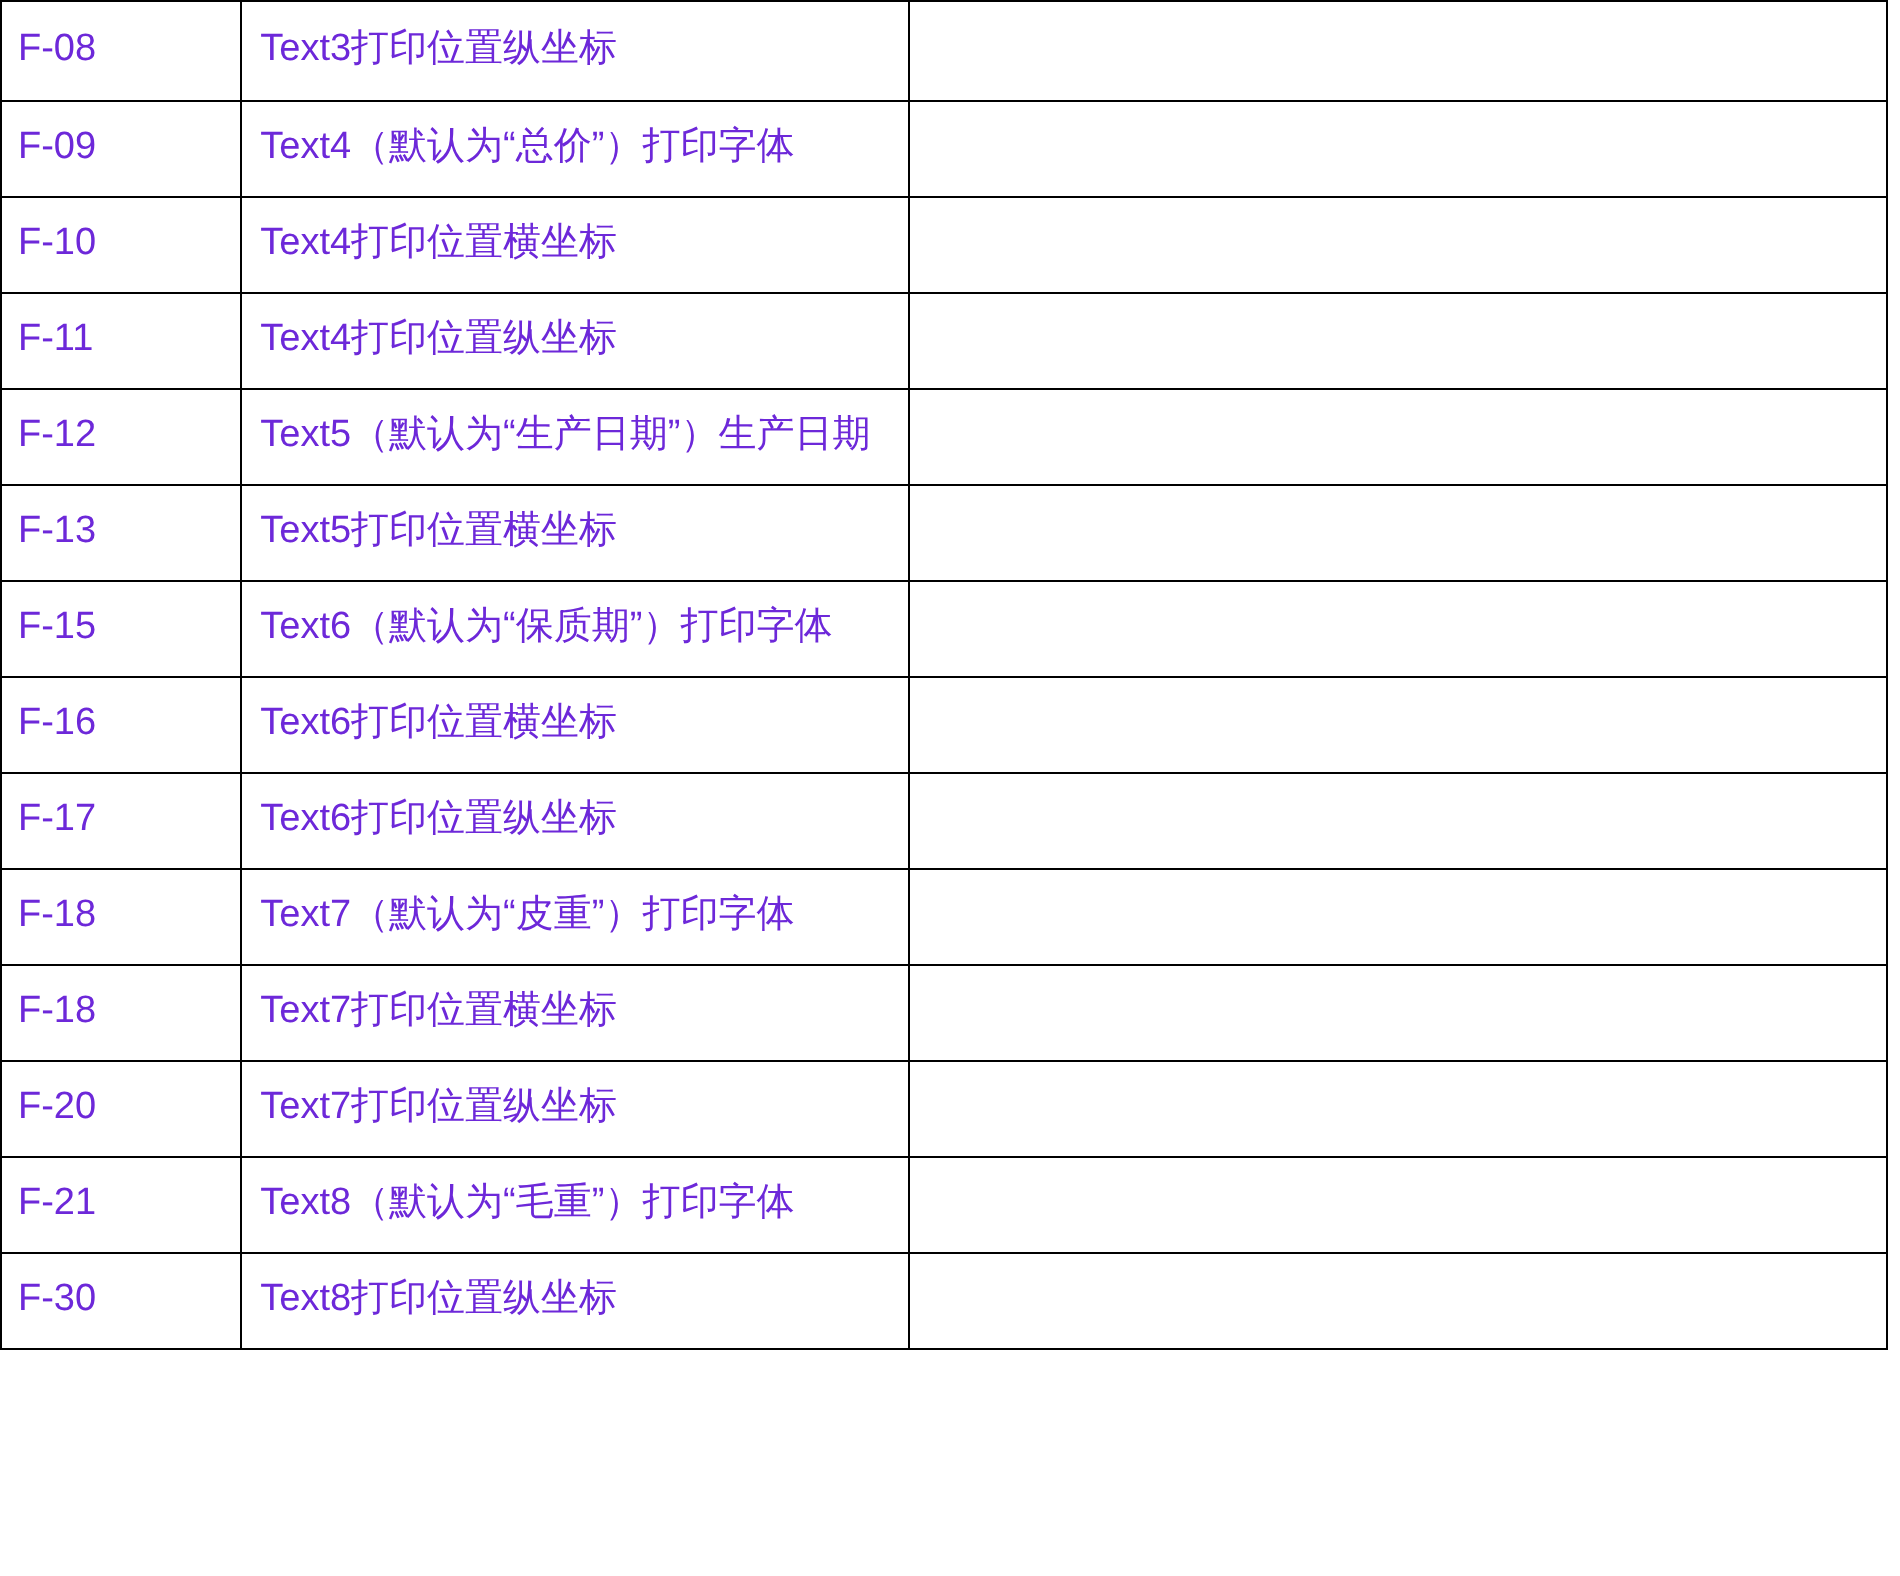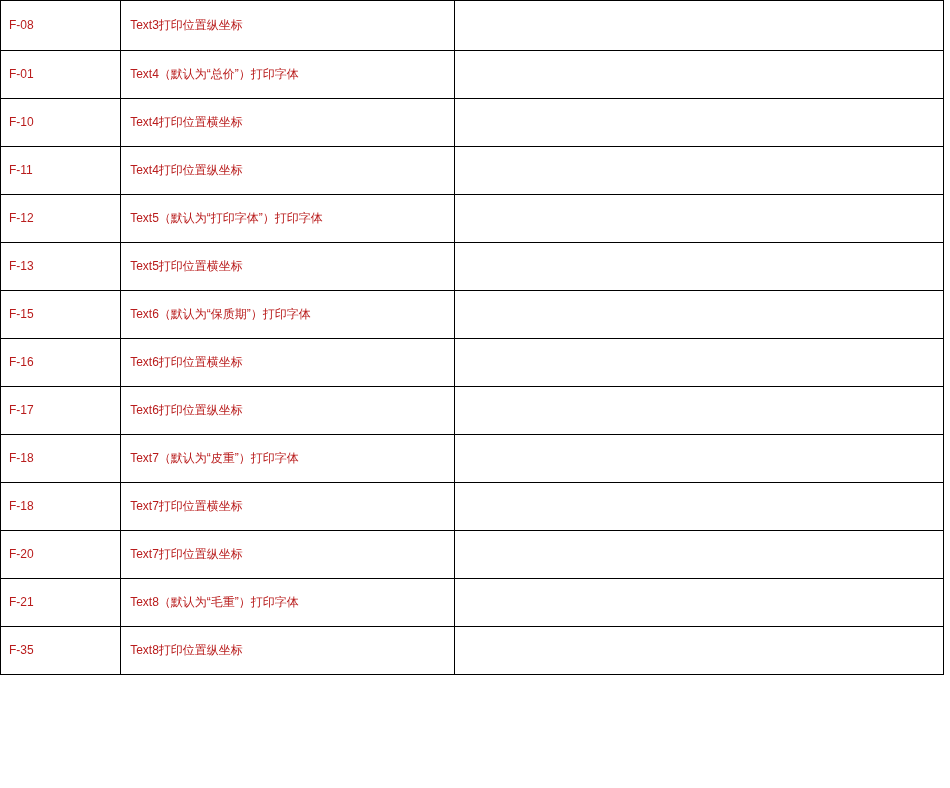--- a/index.html
+++ b/index.html
@@ -29,22 +29,22 @@
   .col-code {
     width: 120px;
   }
   .col-desc {
     width: 334px;
   }
   .col-value {
     width: 488px;
   }
   .cell-text {
-    font-size: 12px;
-    color: #b91c1c;
+    font-size: 19px;
+    color: #6d28d9;
     line-height: 1.4;
     padding-left: 8px;
     padding-right: 6px;
     white-space: nowrap;
     overflow: hidden;
   }
   .cell-text.desc {
     padding-left: 9px;
   }
   .cell-empty {
@@ -66,21 +66,21 @@
         </td>
       <td class="col-desc">
           <div class="cell-text desc">Text3打印位置纵坐标</div>
         </td>
       <td class="col-value">
           <div class="cell-text cell-empty"></div>
         </td>
     </tr>
     <tr>
       <td class="col-code">
-          <div class="cell-text">F-01</div>
+          <div class="cell-text">F-09</div>
         </td>
       <td class="col-desc">
           <div class="cell-text desc">Text4（默认为“总价”）打印字体</div>
         </td>
       <td class="col-value">
           <div class="cell-text cell-empty"></div>
         </td>
     </tr>
     <tr>
       <td class="col-code">
@@ -102,21 +102,21 @@
         </td>
       <td class="col-value">
           <div class="cell-text cell-empty"></div>
         </td>
     </tr>
     <tr>
       <td class="col-code">
           <div class="cell-text">F-12</div>
         </td>
       <td class="col-desc">
-          <div class="cell-text desc">Text5（默认为“打印字体”）打印字体</div>
+          <div class="cell-text desc">Text5（默认为“生产日期”）生产日期</div>
         </td>
       <td class="col-value">
           <div class="cell-text cell-empty"></div>
         </td>
     </tr>
     <tr>
       <td class="col-code">
           <div class="cell-text">F-13</div>
         </td>
       <td class="col-desc">
@@ -198,21 +198,21 @@
         </td>
       <td class="col-desc">
           <div class="cell-text desc">Text8（默认为“毛重”）打印字体</div>
         </td>
       <td class="col-value">
           <div class="cell-text cell-empty"></div>
         </td>
     </tr>
     <tr>
       <td class="col-code">
-          <div class="cell-text">F-35</div>
+          <div class="cell-text">F-30</div>
         </td>
       <td class="col-desc">
           <div class="cell-text desc">Text8打印位置纵坐标</div>
         </td>
       <td class="col-value">
           <div class="cell-text cell-empty"></div>
         </td>
     </tr>
   </tbody>
 </table>

